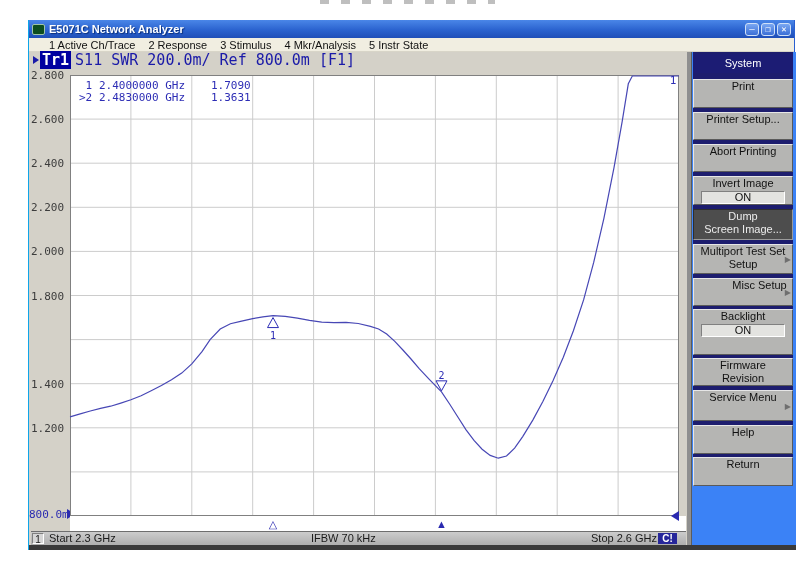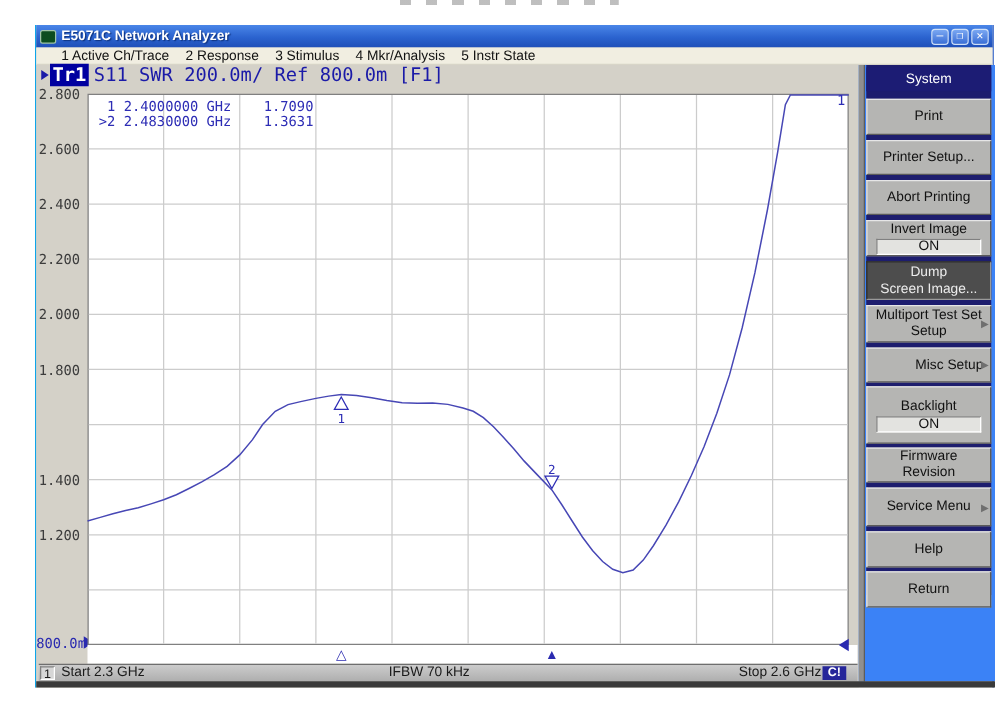--- a/index.html
+++ b/index.html
@@ -57,21 +57,21 @@
           font-size:10px;line-height:11px;text-align:center;font-weight:bold;}
   
   .sidebar{position:absolute;left:658px;top:32px;width:109px;height:493px;background:#3b82f6;}
   .sidebar-strip{position:absolute;left:0;top:0;width:5px;height:100%;background:#8f8f8f;
                  border-right:1px solid #5c5c5c;box-sizing:border-box;}
   .sk-col{position:absolute;left:6px;right:3px;top:0;height:424px;background:#1d1d6e;}
   .skheader{margin:2px 0 0 0;height:19px;background:#1c1c74;color:#ffffff;font-size:11px;
             line-height:19px;text-align:center;}
   .skbtn{position:relative;background:#b5b5b3;border:1px solid;border-color:#e6e6e6 #5a5a5a #5a5a5a #e6e6e6;
          box-sizing:border-box;color:#111;font-size:11px;line-height:13px;text-align:center;
-         display:flex;flex-direction:column;justify-content:center;}
+         display:flex;flex-direction:column;justify-content:flex-start;}
   .skbtn.pressed{background:#4d4d4d;color:#ececec;border-color:#2e2e2e #9a9a9a #9a9a9a #2e2e2e;}
   .skstate{height:13px;margin:1px 7px 0 7px;background:#e3e3e0;border:1px solid;
            border-color:#808080 #ffffff #ffffff #808080;font-size:11px;line-height:11px;box-sizing:border-box;}
   .skarrow{position:absolute;right:1px;top:50%;transform:translateY(-50%);color:#6f6f6f;font-size:8px;}
   .bottomband{position:absolute;left:0;top:525px;width:767px;height:5px;background:#3a3a3a;}
   
   .artifact{position:absolute;left:320px;top:0;width:175px;height:4px;opacity:.55;
             background:repeating-linear-gradient(90deg,#8a8a8a 0 9px,transparent 9px 21px);}
 </style>
 </head>

